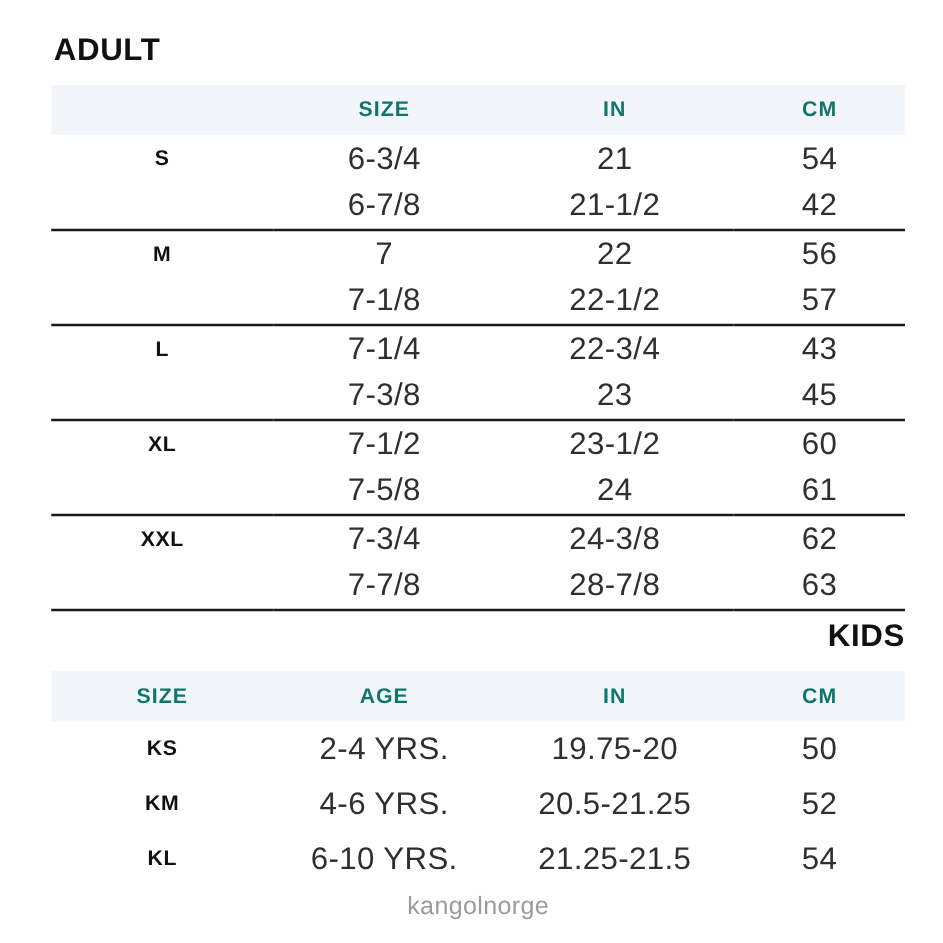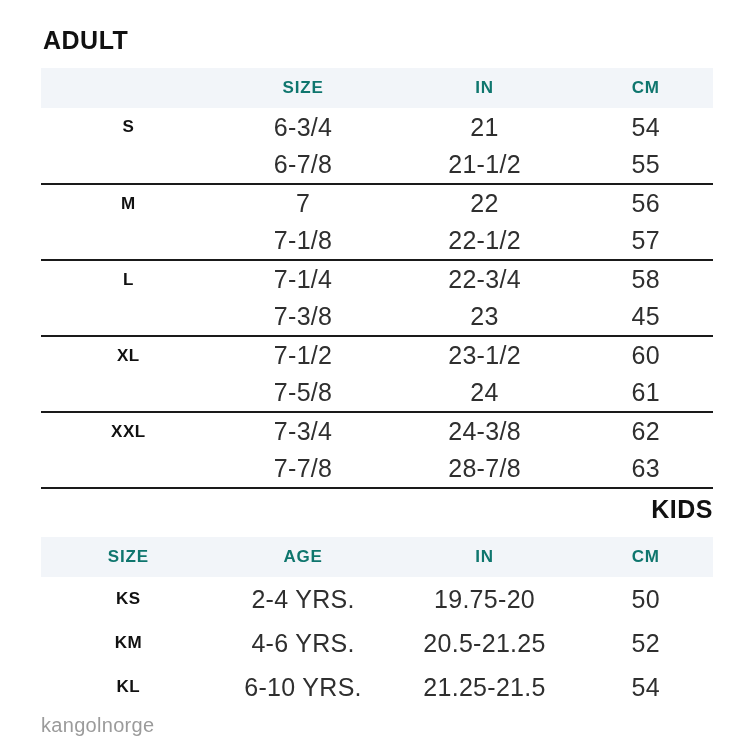--- a/index.html
+++ b/index.html
@@ -10,21 +10,21 @@
     --footer-text: #9b9b9b;
   }
   * { box-sizing: border-box; }
   html, body {
     margin: 0; padding: 0;
     width: 754px; height: 754px;
     background: #ffffff;
     font-family: "Liberation Sans", sans-serif;
     overflow: hidden;
   }
-  .wrap { padding: 26px 41px 0 41px; }
+  .wrap { padding: 26px 30px 0 41px; }
 
   .section-title {
     font-size: 25px;
     font-weight: 800;
     letter-spacing: 0.5px;
     color: var(--title-text);
     margin: 0 0 13px 2px;
   }
   .section-title.kids { margin-top: 6px; text-align: right; }
 
@@ -64,21 +64,21 @@
     font-weight: 700;
     font-size: 17px;
     letter-spacing: 0.5px;
     color: var(--title-text);
   }
 
   tr.group-end td { border-bottom: 2px solid var(--rule); }
 
   .footer {
     margin-top: 5px;
-    text-align: left;
+    text-align: center;
     font-size: 20px;
     letter-spacing: 0.3px;
     color: var(--footer-text);
   }
 </style>
 </head>
 <body>
 
 <div class="wrap">
 
@@ -103,39 +103,39 @@
         <tr>
           <td class="size-label">S</td>
           <td>6-3/4</td>
           <td>21</td>
           <td>54</td>
         </tr>
         <tr class="group-end">
           <td class="size-label"></td>
           <td>6-7/8</td>
           <td>21-1/2</td>
-          <td>55</td>
+          <td>42</td>
         </tr>
         <tr>
           <td class="size-label">M</td>
           <td>7</td>
           <td>22</td>
           <td>56</td>
         </tr>
         <tr class="group-end">
           <td class="size-label"></td>
           <td>7-1/8</td>
           <td>22-1/2</td>
           <td>57</td>
         </tr>
         <tr>
           <td class="size-label">L</td>
           <td>7-1/4</td>
           <td>22-3/4</td>
-          <td>58</td>
+          <td>43</td>
         </tr>
         <tr class="group-end">
           <td class="size-label"></td>
           <td>7-3/8</td>
           <td>23</td>
           <td>45</td>
         </tr>
         <tr>
           <td class="size-label">XL</td>
           <td>7-1/2</td>

